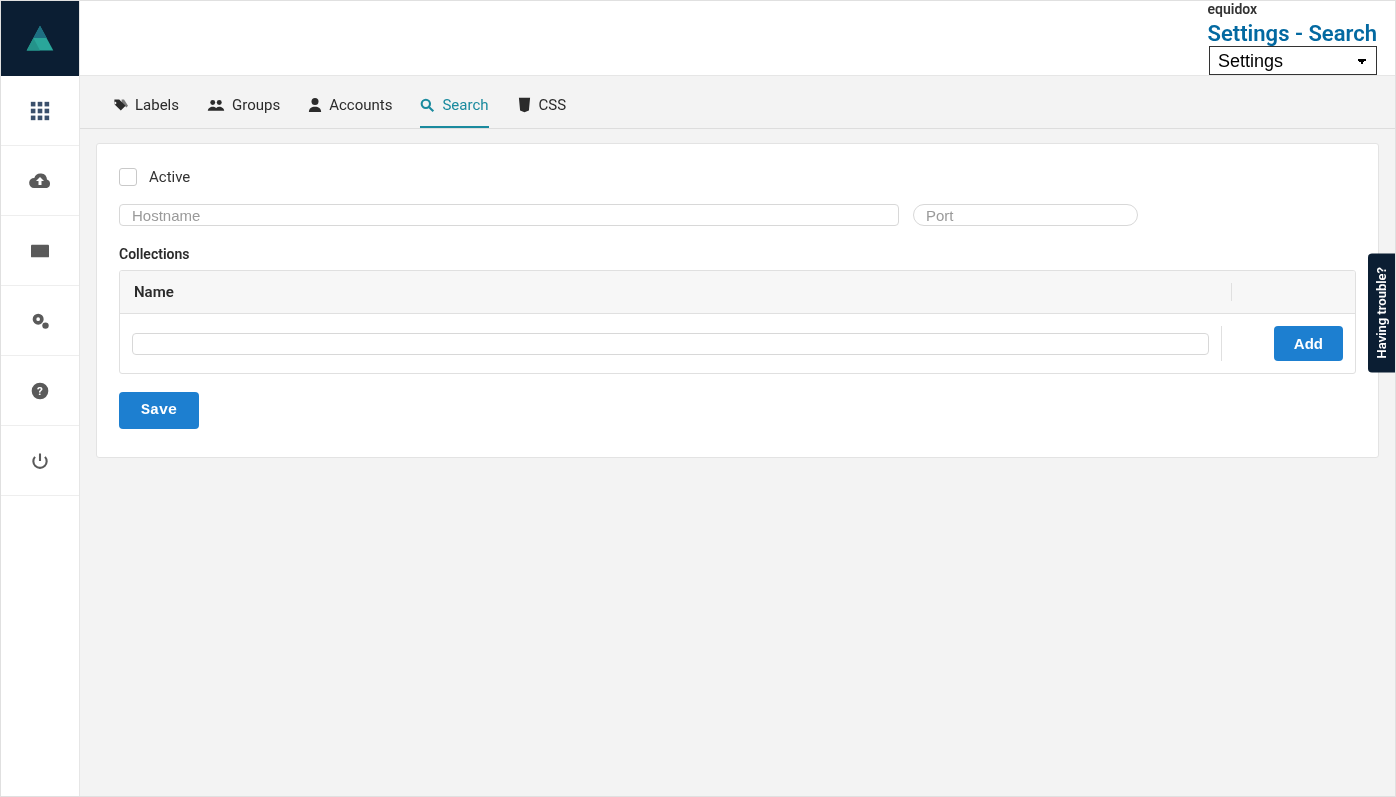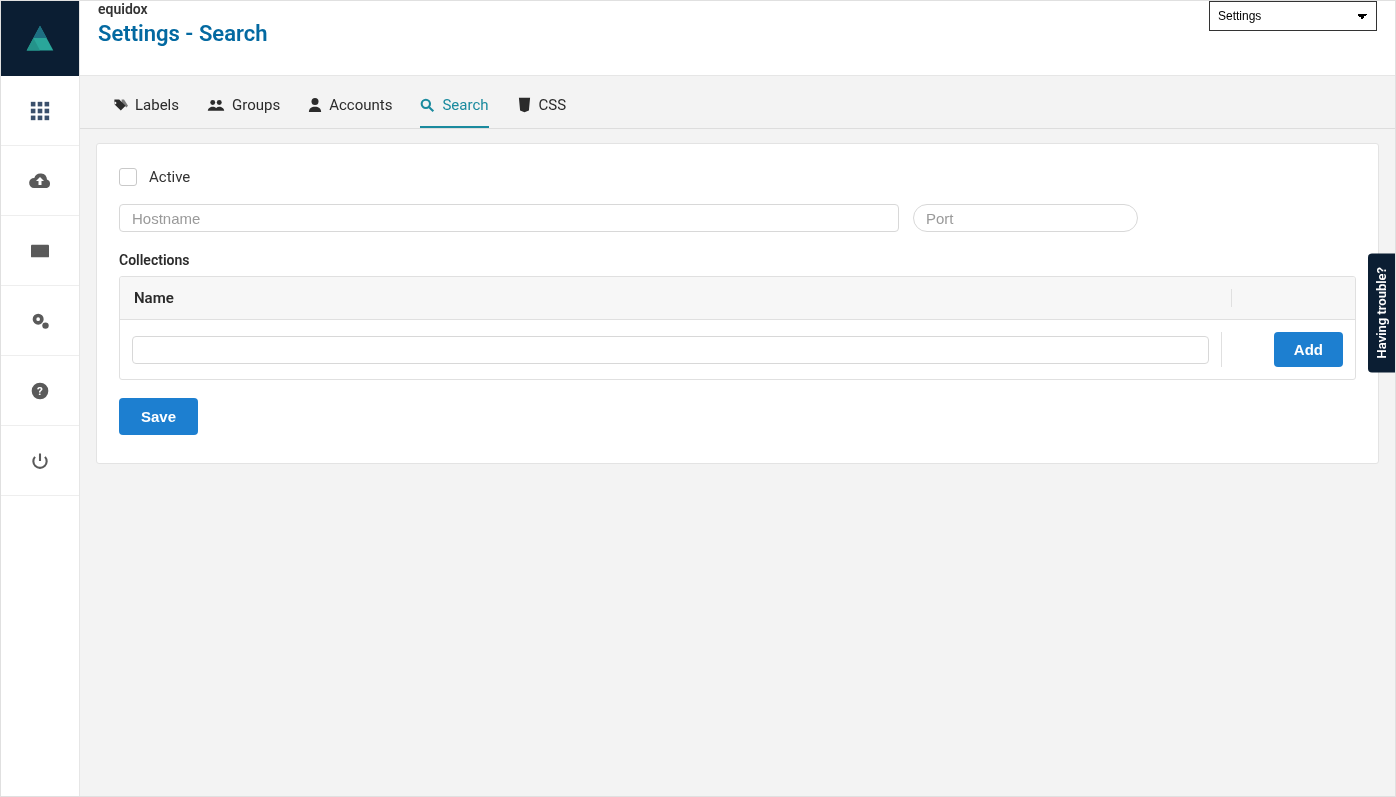--- a/index.html
+++ b/index.html
@@ -35,33 +35,34 @@
   border-bottom: 1px solid #eee;
   color: #5a5a5a;
   cursor: pointer;
 }
 .main { flex: 1; display: flex; flex-direction: column; background: #f3f3f3; }
 .header {
   height: 75px;
   background: #fff;
   border-bottom: 1px solid #e6e6e6;
   display: flex;
-  align-items: flex-start;
+  align-items: flex-end;
   justify-content: space-between;
   padding: 0 18px;
+  flex-direction: column;
 }
 .header-left { display: flex; flex-direction: column; gap: 4px; }
 .app-name { font-size: 14px; color: #333; font-weight: 600; }
 .page-title { font-size: 22px; color: #0369a1; font-weight: 600; }
 .settings-select {
   width: 168px;
   height: 30px;
   border: 1px solid #333;
   background: #fff;
-  font-size: 12px;
+  font-size: 18px;
   padding: 0 8px;
   appearance: none;
   background-image: linear-gradient(45deg, transparent 50%, #000 50%), linear-gradient(135deg, #000 50%, transparent 50%);
   background-position: calc(100% - 14px) 12px, calc(100% - 9px) 12px;
   background-size: 5px 5px, 5px 5px;
   background-repeat: no-repeat;
   margin-left: 37px;
 }
 .tabs-row {
   display: flex;
@@ -89,21 +90,21 @@
   padding: 24px 22px 28px 22px;
 }
 .checkbox-row { display: flex; align-items: flex-end; gap: 12px; margin-bottom: 18px; }
 .checkbox {
   width: 18px; height: 18px; border: 1px solid #c9c9c9; border-radius: 3px; background: #fff;
 }
 .checkbox-row label { font-size: 15px; color: #333; }
 .field-label { font-size: 14px; font-weight: 600; color: #2b2b2b; margin-bottom: 8px; display: block; }
 .row-inputs { display: flex; gap: 14px; margin-bottom: 20px; }
 .text-input {
-  height: 28px;
+  height: 22px;
   border: 1px solid #d8d8d8;
   border-radius: 4px;
   padding: 0 12px;
   font-size: 15px;
   color: #333;
 }
 .text-input::placeholder { color: #9a9a9a; }
 .hostname-input { flex: 0 0 780px; }
 .port-input { flex: 0 0 145px; border-radius: 14px; }
 .collections-table {
@@ -132,21 +133,21 @@
 .btn {
   background: #1d7fd0;
   color: #fff;
   border: none;
   border-radius: 4px;
   font-size: 15px;
   font-weight: 600;
   cursor: pointer;
   padding: 9px 20px;
 }
-.save-btn { padding: 10px 22px; }
+.save-btn { padding: 10px 22px; font-family: Liberation Mono, monospace; }
 .trouble-tab {
   position: absolute;
   right: 0;
   top: 252px;
   background: #0b1e33;
   color: #fff;
   writing-mode: vertical-rl;
   transform: rotate(180deg);
   padding: 14px 6px;
   font-size: 13px;

